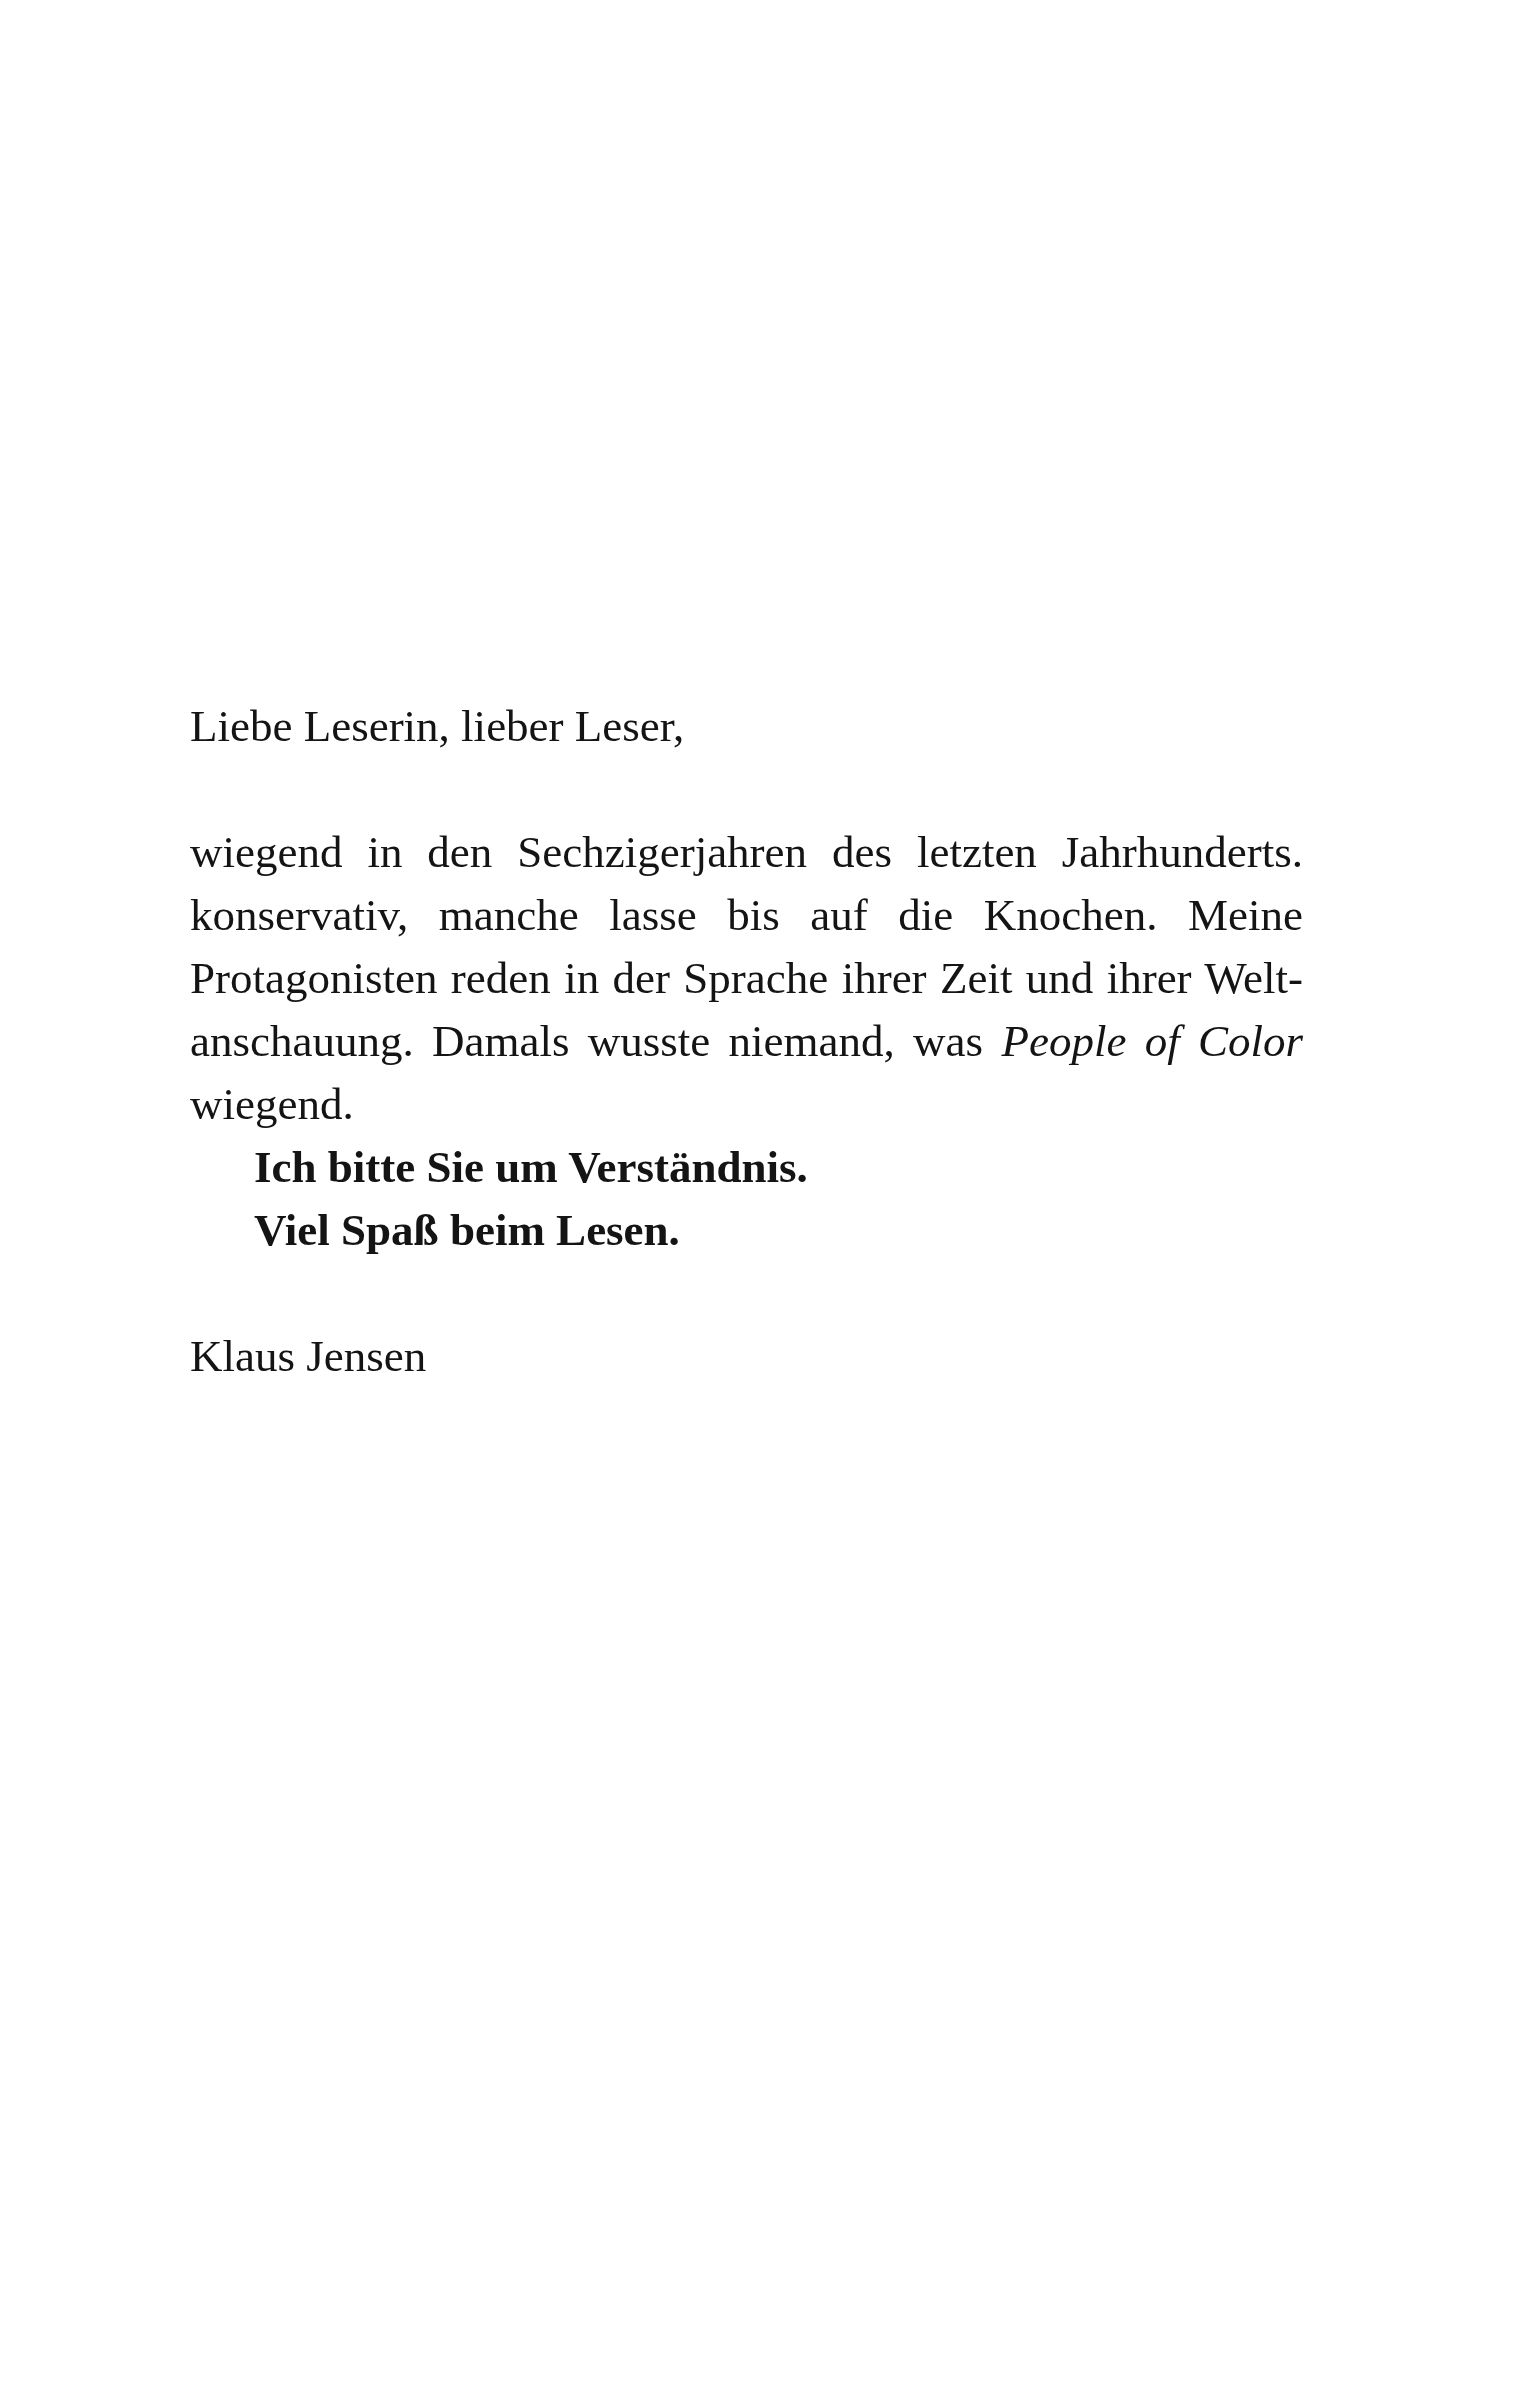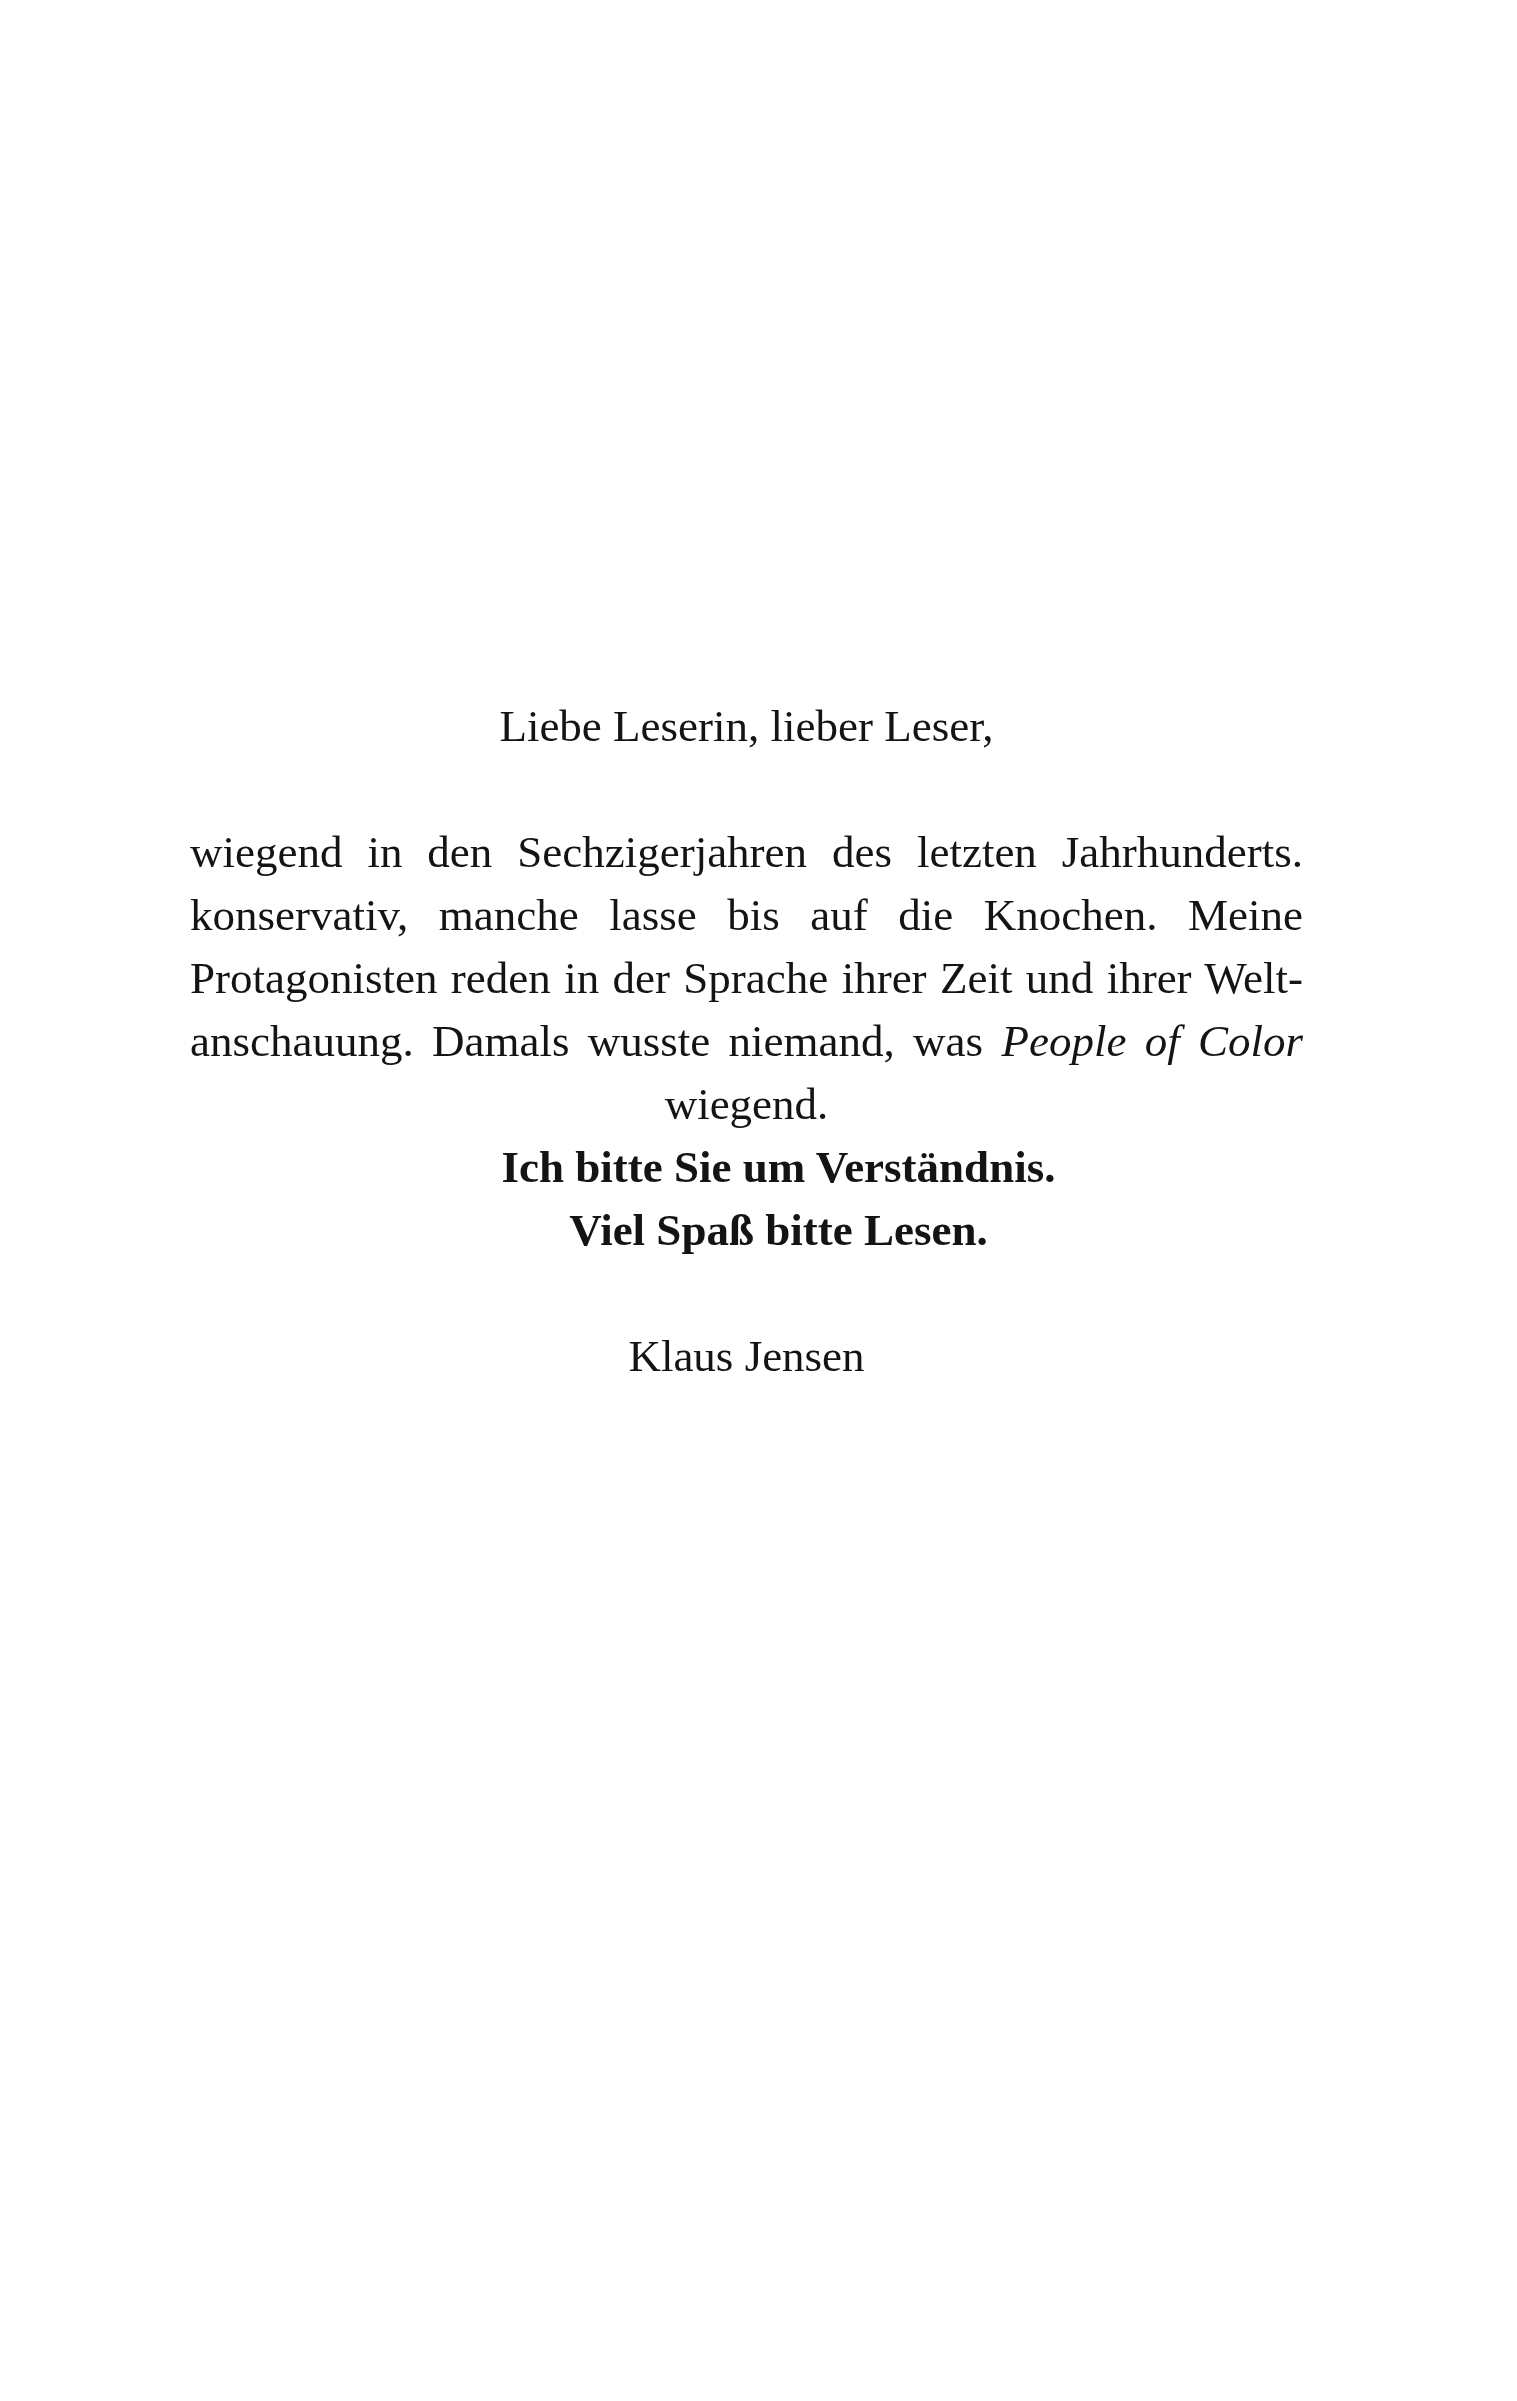--- a/index.html
+++ b/index.html
@@ -19,21 +19,21 @@
     position: absolute;
     left: 190px;
     top: 695px;
     width: 1113px;
     font-size: 45px;
     line-height: 63px;
     font-kerning: normal;
   }
   .line {
     min-height: 63px;
-    text-align: center;
+    text-align: left;
   }
   .line.just {
     text-align: justify;
     text-align-last: justify;
   }
   .blank {
     height: 63px;
   }
   .indent {
     padding-left: 64px;
@@ -54,21 +54,21 @@
 
     <div class="line just">wiegend in den Sechzigerjahren des letzten Jahrhunderts.</div>
     <div class="line just">konservativ, manche lasse bis auf die Knochen. Meine</div>
     <div class="line just">Protagonisten reden in der Sprache ihrer Zeit und ihrer Welt-</div>
 
     <div class="line just"><span>anschauung. Damals wusste niemand, was</span> <em>People of Color</em></div>
 
     <div class="line">wiegend.</div>
 
     <div class="line indent">Ich bitte Sie um Verständnis.</div>
-    <div class="line indent">Viel Spaß bitte Lesen.</div>
+    <div class="line indent">Viel Spaß beim Lesen.</div>
 
     <div class="blank"></div>
 
     <div class="line">Klaus Jensen</div>
 
   </div>
 </div>
 
 
 </body></html>

